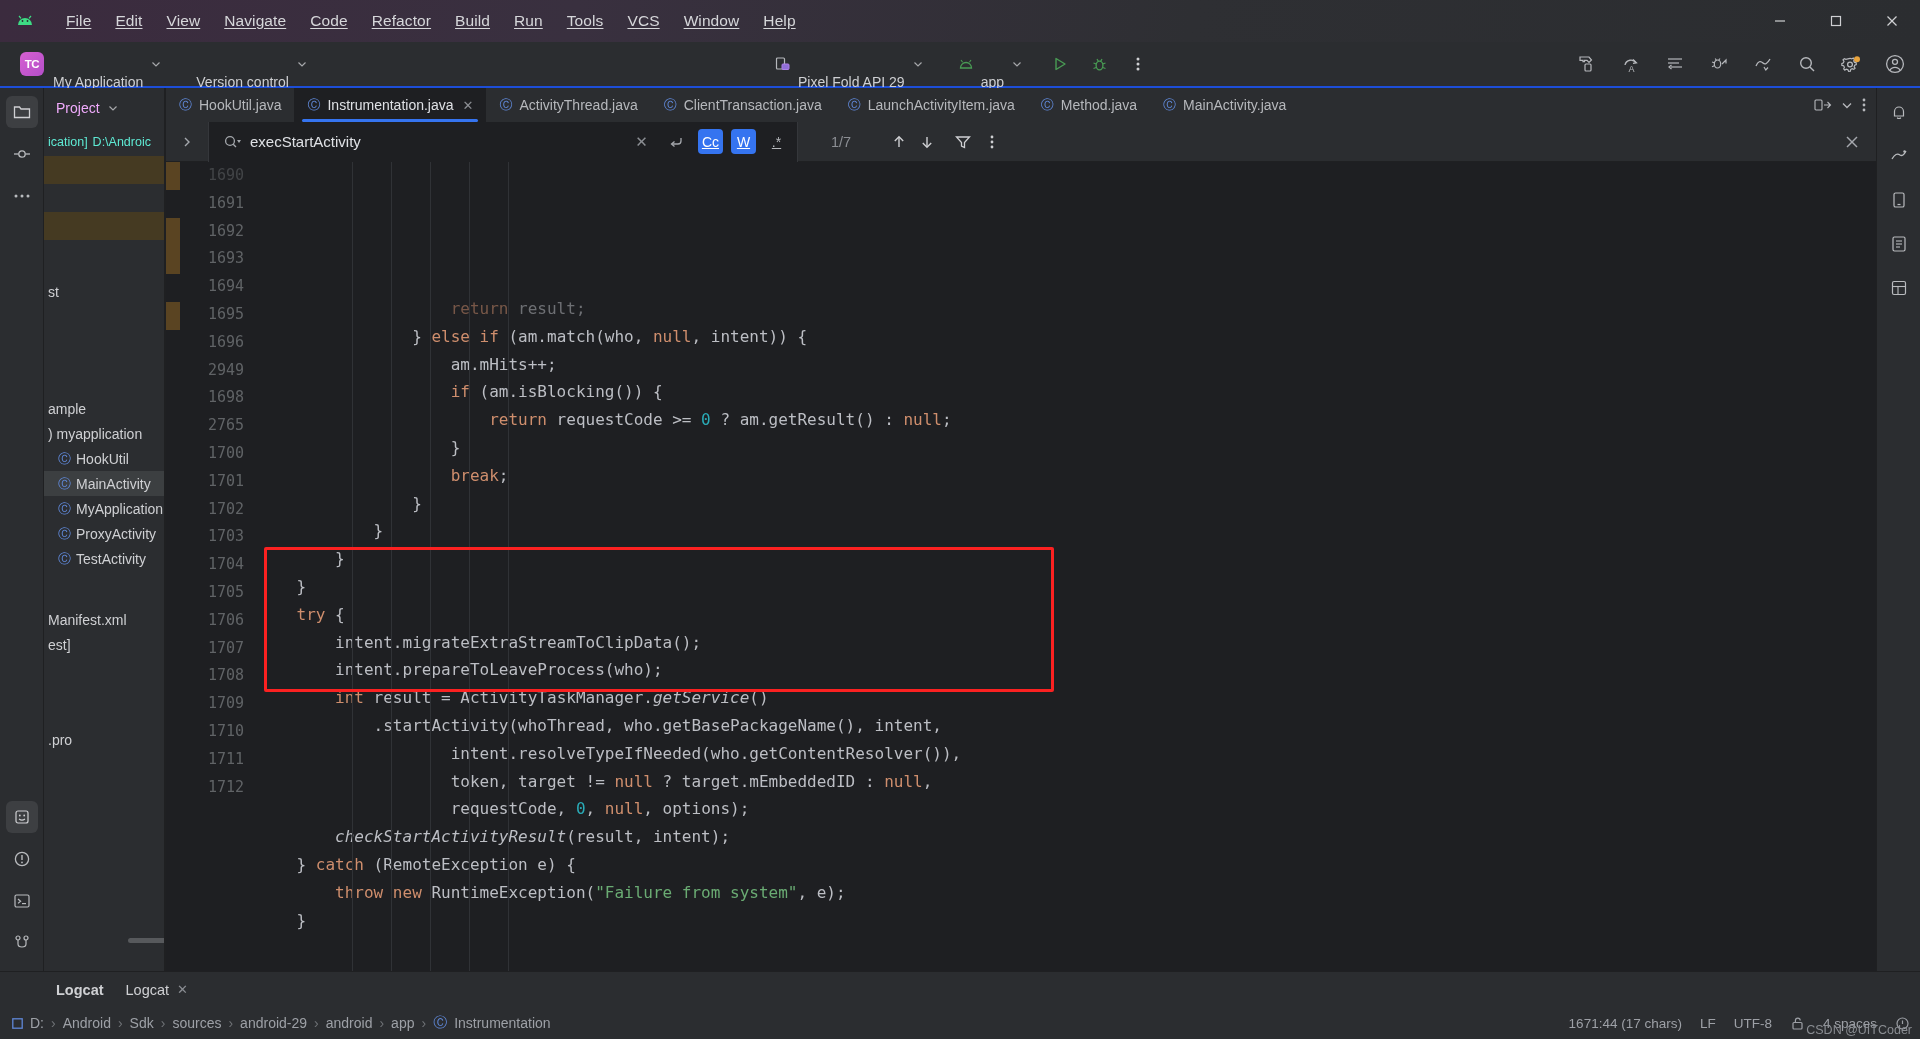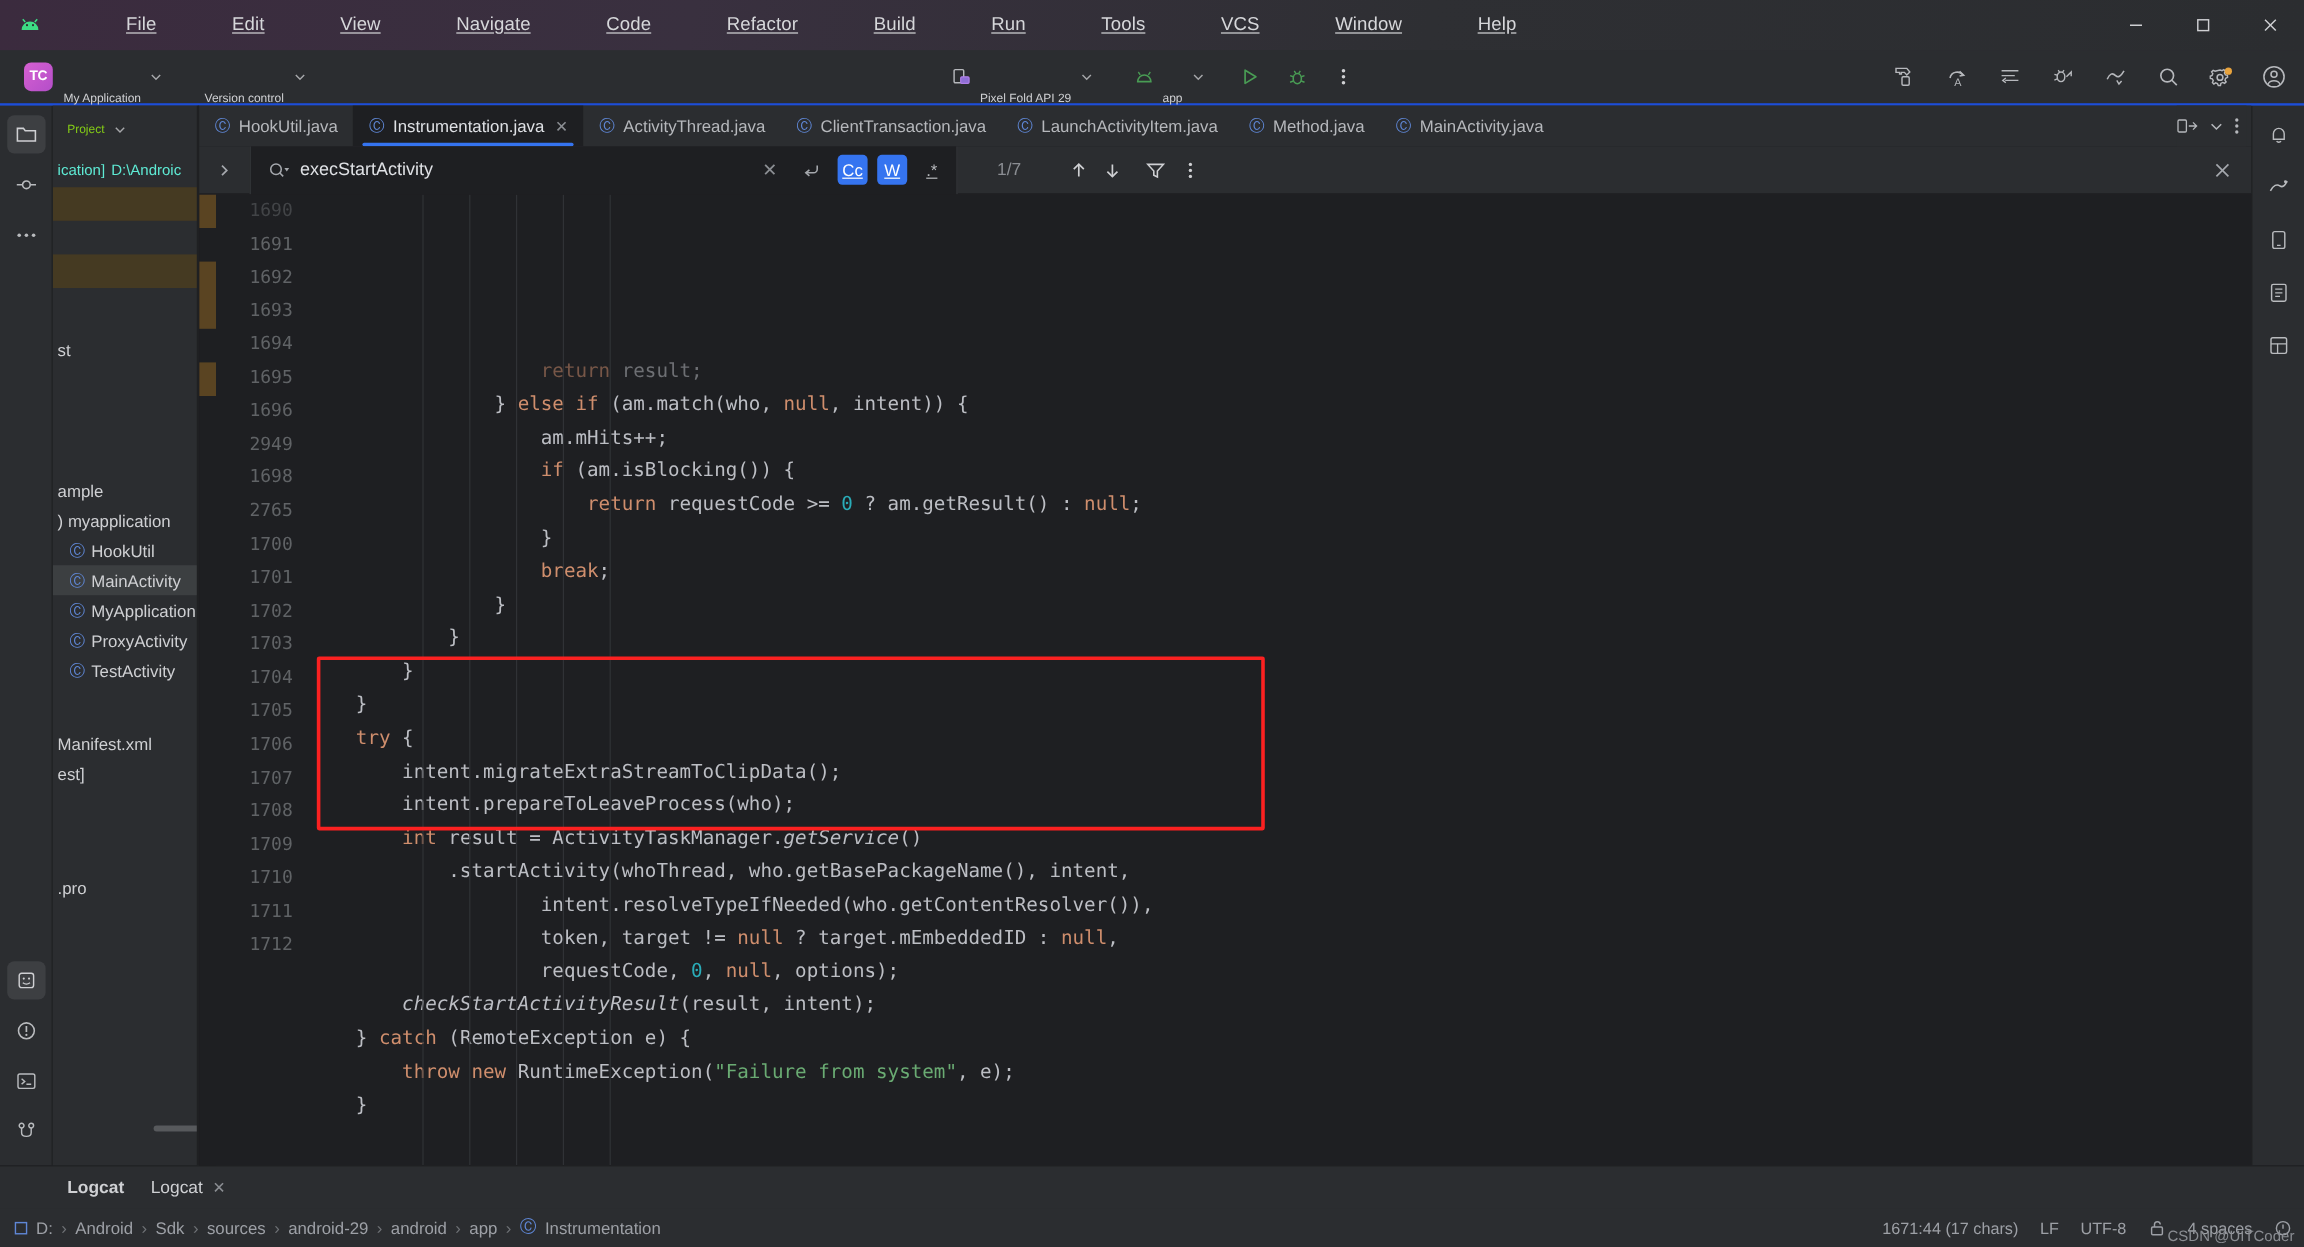--- a/index.html
+++ b/index.html
@@ -18,58 +18,58 @@
     background: linear-gradient(100deg, #3b2b3e 0%, #39303f 30%, #2e2f33 62%, #2b2d30 100%);
     display: flex; align-items: center; padding-left: 14px;
     position: relative;
   }
   .android-logo { width: 22px; height: 22px; display: flex; align-items: center; justify-content: center; margin-right: 18px;}
   .menu-items { display: flex; align-items: center; gap: 0px; }
   .menu-item {
     font-size: 15.5px; color: #d6d7da; padding: 3px 12px; border-radius: 4px;
     letter-spacing: .1px; white-space: nowrap;
   }
-  .menu-item u { text-decoration: underline; text-underline-offset: 2px; margin-left: 39px; }
+  .menu-item u { text-decoration: underline; text-underline-offset: 2px; }
   .win-ctrls { position: absolute; right: 0; top: 0; height: 42px; display: flex; }
   .win-btn { width: 56px; height: 42px; display:flex; align-items:center; justify-content:center; color:#cfd0d3; }
 
   
   .toolbar {
     height: 46px; flex: 0 0 46px; background: #2b2d30;
     display: flex; align-items: center; position: relative;
     border-bottom: 2px solid #1d4ed8;
   }
   .tb-left { display: flex; align-items: center; padding-left: 12px; gap: 6px; }
   .proj-badge {
     width: 24px; height: 24px; border-radius: 6px; color: #fff; font-size: 11.5px; font-weight: bold;
     display: flex; align-items: center; justify-content: center; letter-spacing: -.3px;
     background: linear-gradient(135deg,#d660d1 0%, #b44ec9 100%);
   }
-  .tb-txt { font-size: 10px; color: #cfd0d3; margin-top: 36px; }
+  .tb-txt { font-size: 14px; color: #cfd0d3; margin-top: 36px; }
   .chev { display:inline-block; width: 12px; height: 12px; margin-left: 7px; opacity:.75;}
   .tb-btn { display: flex; align-items: center; padding: 4px 8px; border-radius: 5px; cursor: default; }
   .tb-center { position: absolute; left: 50%; transform: translateX(-50%); display: flex; align-items: center; gap: 4px; }
   .tb-right { position: absolute; right: 10px; display: flex; align-items: center; gap: 14px; }
   .icon-btn { width: 30px; height: 30px; display: flex; align-items: center; justify-content: center; border-radius: 5px; position: relative; }
 
   
   .body { flex: 1 1 auto; display: flex; min-height: 0; }
   .leftstrip {
     width: 44px; flex: 0 0 44px; background: #2b2d30; display: flex; flex-direction: column;
     align-items: center; padding-top: 8px; gap: 10px; border-right: 1px solid #1f2022;
   }
   .strip-icon { width: 32px; height: 32px; display:flex; align-items:center; justify-content:center; border-radius: 6px; color:#b9bbbe; }
   .strip-icon.active { background: #3d3f42; }
   .strip-bottom { margin-top: auto; display:flex; flex-direction:column; align-items:center; gap: 10px; padding-bottom: 12px; }
 
   .projectpane {
     width: 122px; flex: 0 0 122px; background: #2b2d30; display: flex; flex-direction: column;
     position: relative; border-right: 1px solid #1f2022; overflow: hidden;
   }
-  .pp-header { height: 40px; display:flex; align-items:center; padding-left: 12px; font-size: 10px; color:#84cc16; }
+  .pp-header { height: 40px; display:flex; align-items:center; padding-left: 12px; font-size: 14px; color:#f0abfc; }
   .pp-path { font-size: 12.5px; white-space: nowrap; padding-left: 0px; color: #5eead4; }
   .tree { font-size: 13px; position: relative; flex: 1 1 auto; }
   .tree-row { height: 25px; display:flex; align-items:center; white-space: nowrap; padding-left: 4px; color:#cfd0d3; }
   .tree-row.sel { background: #3c3f41; }
   .cicon { color:#5f87d6; margin-right: 5px; font-size: 13px; }
   .pp-scroll { position:absolute; left:84px; bottom: 28px; width: 40px; height: 5px; background:#57595c; border-radius: 3px; }
   .pp-divider { position:absolute; right:0; top:0; bottom:0; width:1px; background:#1f2022; }
 
   
   .editorwrap { flex: 1 1 auto; display: flex; flex-direction: column; min-width: 0; background: #1e1f22; }

